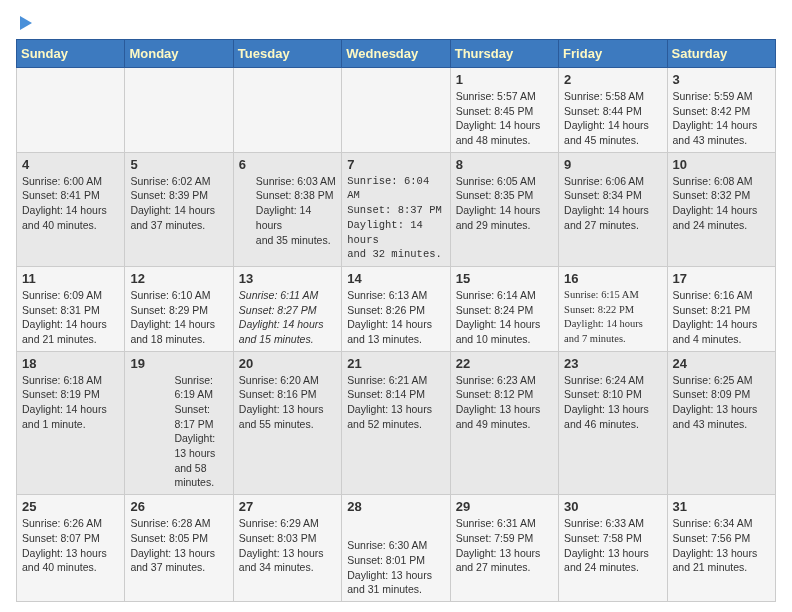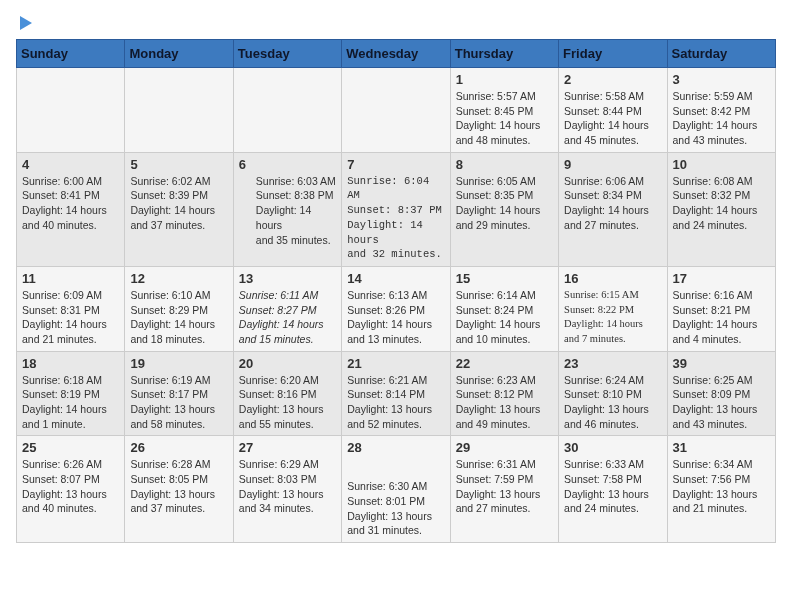--- a/index.html
+++ b/index.html
@@ -40,21 +40,21 @@
       font-weight: normal;
       color: #555;
     }
     table {
       width: 100%;
       border-collapse: collapse;
       table-layout: fixed;
     }
     thead tr th {
       background-color: #3d7abf;
-      color: #0f172a;
+      color: #fef9c3;
       font-size: 13px;
       font-weight: bold;
       padding: 6px 4px;
       text-align: left;
       border: 1px solid #2a5a9a;
     }
     tbody tr td {
       vertical-align: top;
       padding: 4px 5px;
       font-size: 11px;
@@ -247,21 +247,21 @@
       <tr>
         <td>
           <span class="day-num">18</span>
           <div class="day-info" style="white-space: pre-line;">Sunrise: 6:18 AM
 Sunset: 8:19 PM
 Daylight: 14 hours
 and 1 minute.</div>
         </td>
         <td>
           <span class="day-num">19</span>
-          <div class="day-info" style="white-space: pre-line;">Sunrise: 6:19 AM
+          <div class="day-info" style="white-space: pre-line; margin-left: 44px;">Sunrise: 6:19 AM
 Sunset: 8:17 PM
 Daylight: 13 hours
 and 58 minutes.</div>
         </td>
         <td>
           <span class="day-num">20</span>
           <div class="day-info" style="white-space: pre-line;">Sunrise: 6:20 AM
 Sunset: 8:16 PM
 Daylight: 13 hours
 and 55 minutes.</div>
@@ -281,21 +281,21 @@
 and 49 minutes.</div>
         </td>
         <td>
           <span class="day-num">23</span>
           <div class="day-info" style="white-space: pre-line;">Sunrise: 6:24 AM
 Sunset: 8:10 PM
 Daylight: 13 hours
 and 46 minutes.</div>
         </td>
         <td>
-          <span class="day-num">39</span>
+          <span class="day-num">24</span>
           <div class="day-info" style="white-space: pre-line;">Sunrise: 6:25 AM
 Sunset: 8:09 PM
 Daylight: 13 hours
 and 43 minutes.</div>
         </td>
       </tr>
       <tr>
         <td>
           <span class="day-num">25</span>
           <div class="day-info" style="white-space: pre-line;">Sunrise: 6:26 AM

